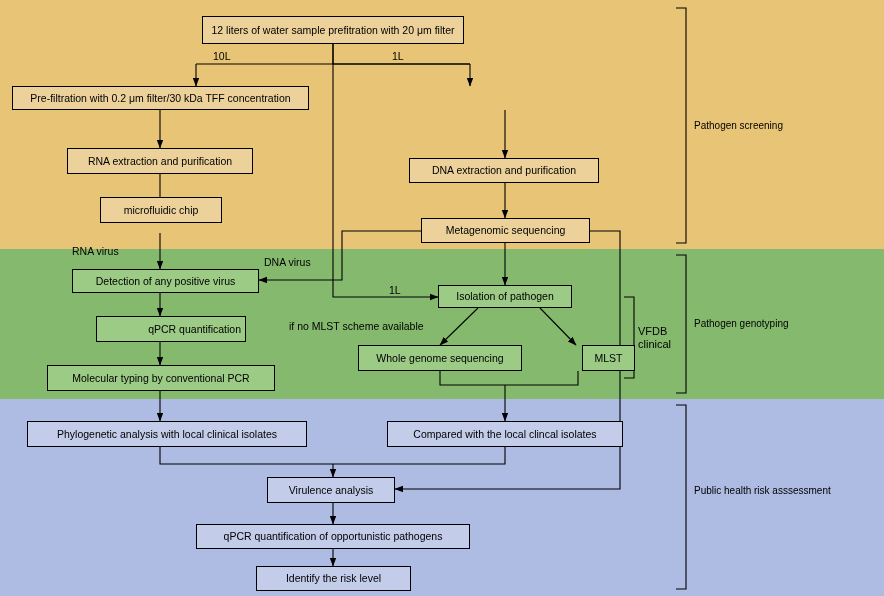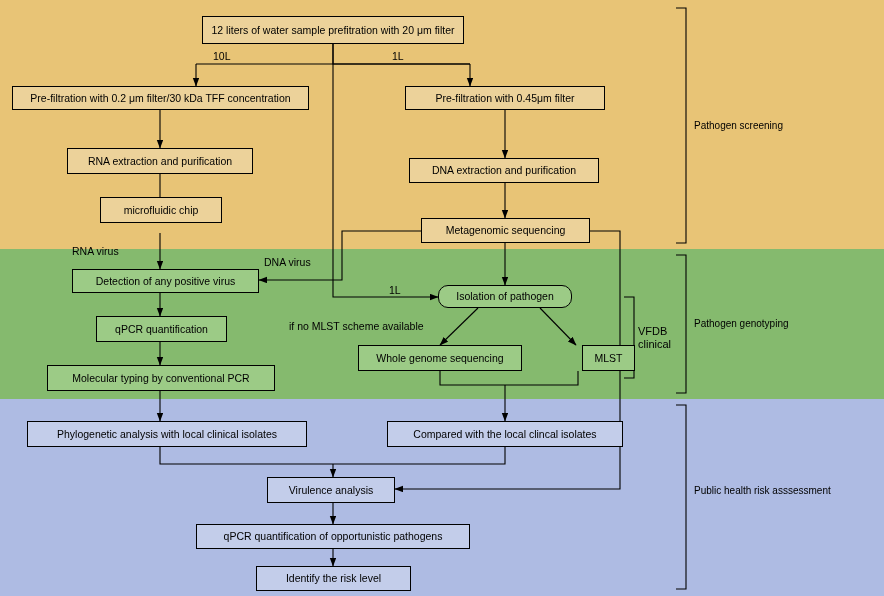--- a/index.html
+++ b/index.html
@@ -151,23 +151,20 @@
   </svg>
 
   <div class="node tan" style="left:177px; top:16px; width:262px; height:28px;margin-left:25px;">
     <span>12 liters of water sample prefitration with 20 μm filter</span>
   </div>
 
   <div class="node tan" style="left:12px; top:86px; width:297px; height:24px;">
     <span>Pre-filtration with 0.2 μm filter/30 kDa TFF concentration</span>
   </div>
 
-  <div class="node tan" style="left:405px; top:86px; width:200px; height:24px;">
-    <span>Pre-filtration with 0.45μm filter</span>
-  </div>
 
   <div class="node tan" style="left:67px; top:148px; width:186px; height:26px;">
     <span>RNA extraction and purification</span>
   </div>
 
   <div class="node tan" style="left:409px; top:158px; width:190px; height:25px;">
     <span>DNA extraction and purification</span>
   </div>
 
   <div class="node tan" style="left:100px; top:197px; width:122px; height:26px;">
@@ -175,25 +172,25 @@
   </div>
 
   <div class="node tan" style="left:421px; top:218px; width:169px; height:25px;">
     <span>Metagenomic sequencing</span>
   </div>
 
   <div class="node green" style="left:72px; top:269px; width:187px; height:24px;">
     <span>Detection of any positive virus</span>
   </div>
 
-  <div class="node green" style="left:438px; top:285px; width:134px; height:23px;border-radius:10px;">
+  <div class="node green" style="left:438px; top:285px; width:134px; height:23px;">
     <span>Isolation  of pathogen</span>
   </div>
 
-  <div class="node green" style="left:96px; top:316px; width:131px; height:26px;">
+  <div class="node green" style="left:96px; top:316px; width:150px; height:26px;justify-content:flex-end;">
     <span>qPCR quantification</span>
   </div>
 
   <div class="node green" style="left:358px; top:345px; width:164px; height:26px;">
     <span>Whole genome sequencing</span>
   </div>
 
   <div class="node green" style="left:582px; top:345px; width:53px; height:26px;">
     <span>MLST</span>
   </div>

